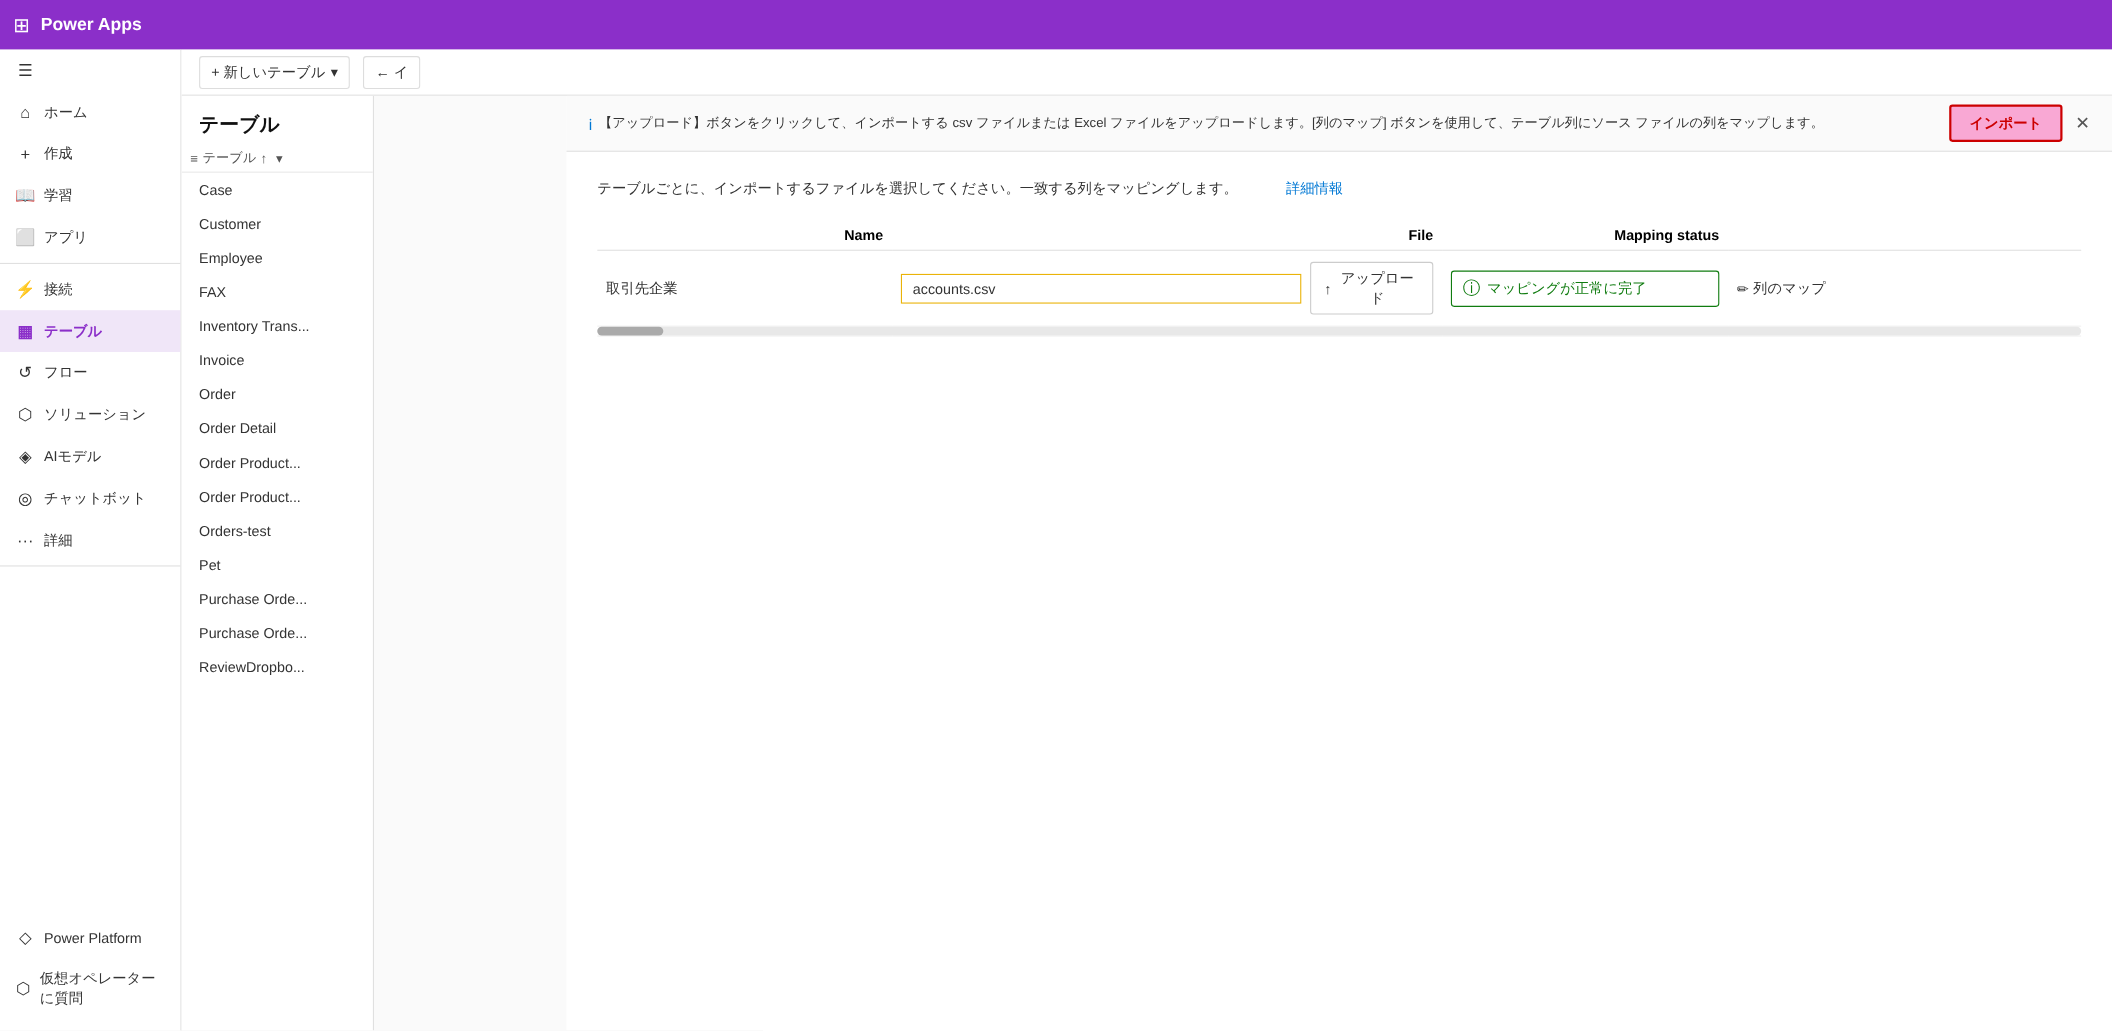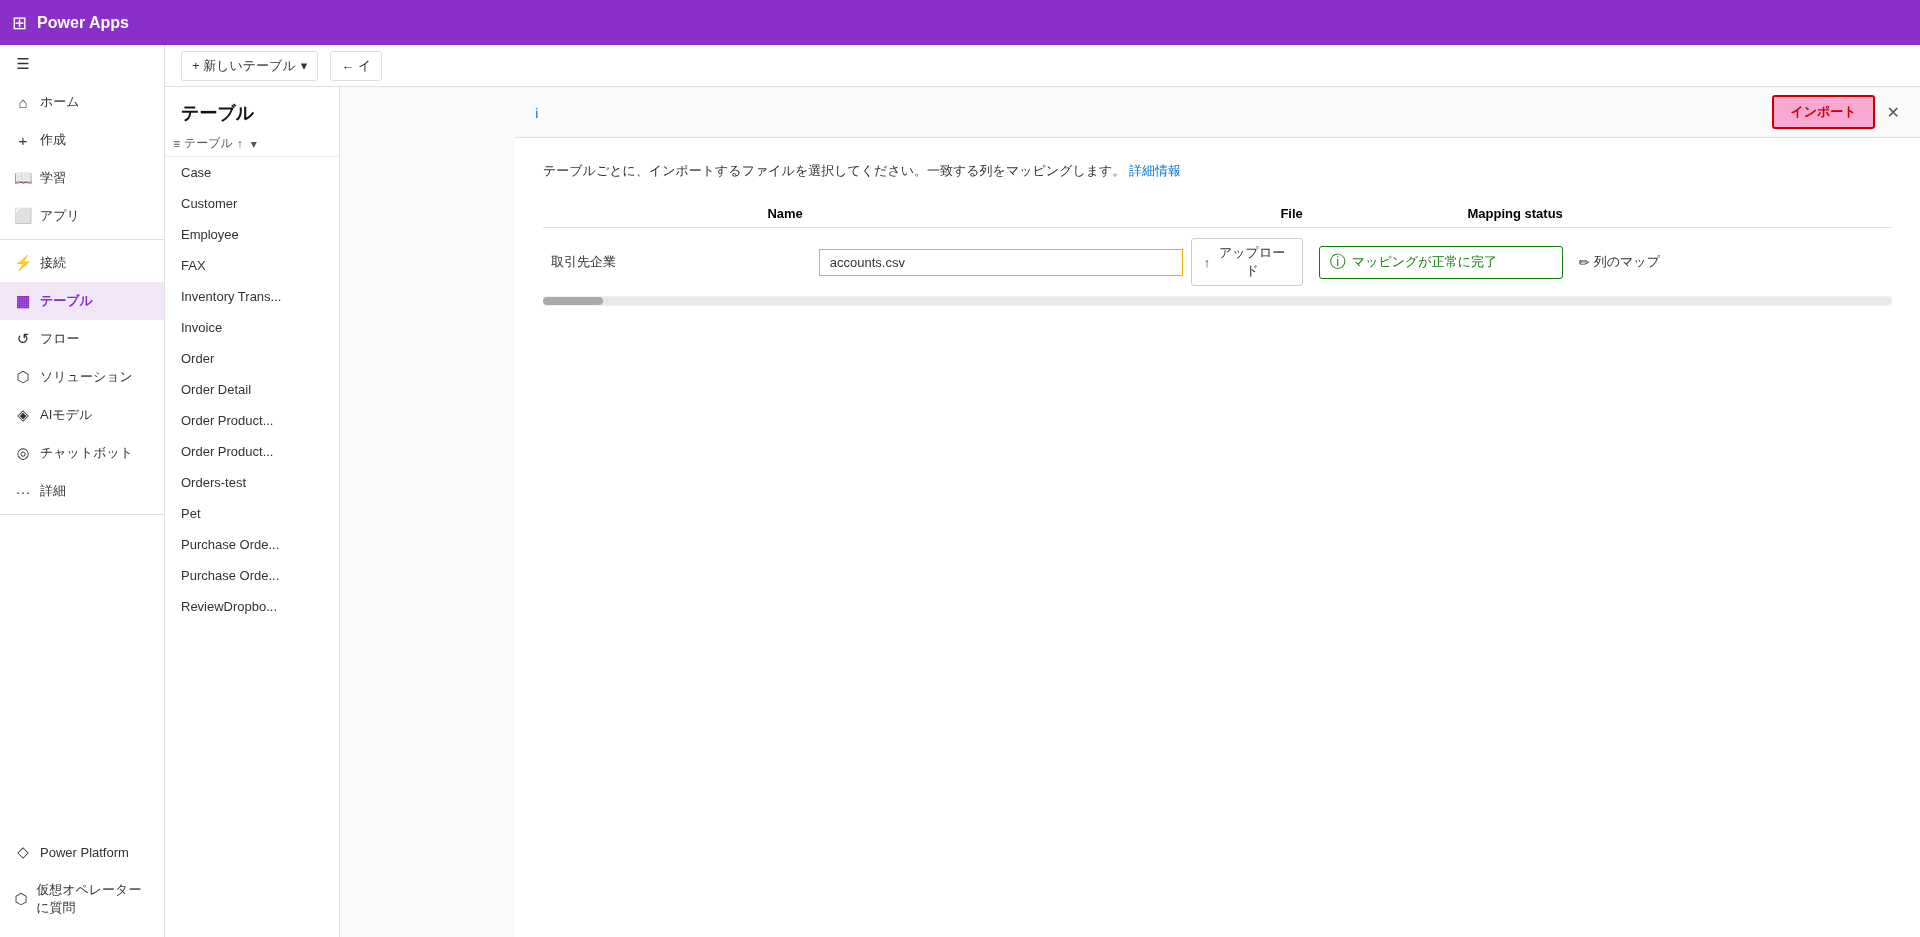--- a/index.html
+++ b/index.html
@@ -177,21 +177,21 @@
       border: none;
       font-size: 16px;
       cursor: pointer;
       color: #555;
       margin-left: 12px;
     }
 
     .import-body { padding: 24px 28px; flex: 1; overflow: auto; }
     .import-title { font-size: 18px; font-weight: 600; margin-bottom: 10px; }
     .import-subtitle { font-size: 13px; color: #333; margin-bottom: 20px; }
-    .import-subtitle a { color: #0078d4; text-decoration: none; }
+    .import-subtitle a { color: #0078d4; text-decoration: none; margin-left: 40px; }
 
     .import-table { width: 100%; border-collapse: collapse; }
     .import-table th {
       text-align: right;
       padding: 6px 8px;
       font-size: 13px;
       font-weight: 600;
       color: #000000;
       border-bottom: 1px solid #e0e0e0;
     }
@@ -363,20 +363,21 @@
           <div class="table-item">Purchase Orde...</div>
           <div class="table-item">ReviewDropbo...</div>
         </div>
       </div>
 
       <div class="import-overlay">
 
         <div class="import-top-bar">
           <div class="import-info">
             <span class="info-icon">ℹ</span>
+            <span>【アップロード】ボタンをクリックして、インポートする csv ファイルまたは Excel ファイルをアップロードします。[列のマップ] ボタンを使用して、テーブル列にソース ファイルの列をマップします。</span>
           </div>
           <button class="import-btn">インポート</button>
           <button class="import-dismiss-btn">✕</button>
         </div>
 
         <div class="import-body">
           <div class="import-subtitle">
             <span>テーブルごとに、インポートするファイルを選択してください。一致する列をマッピングします。</span>
             <a href="#">詳細情報</a>
           </div>

